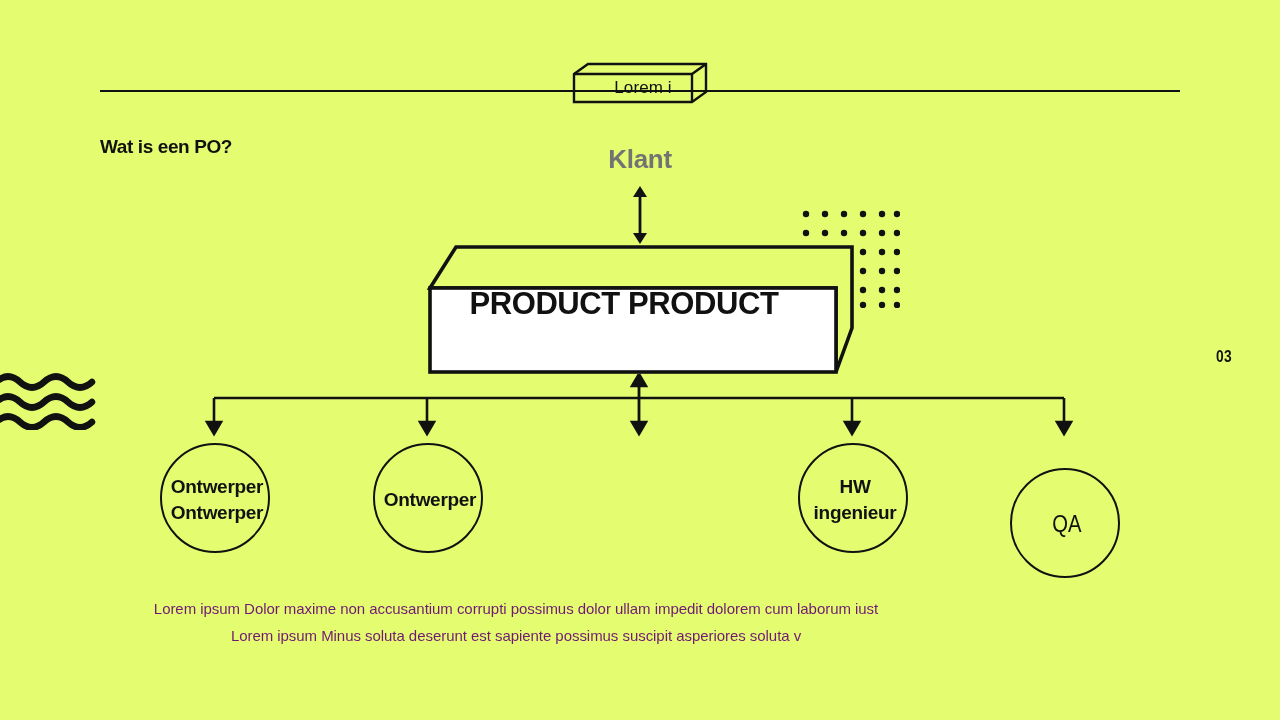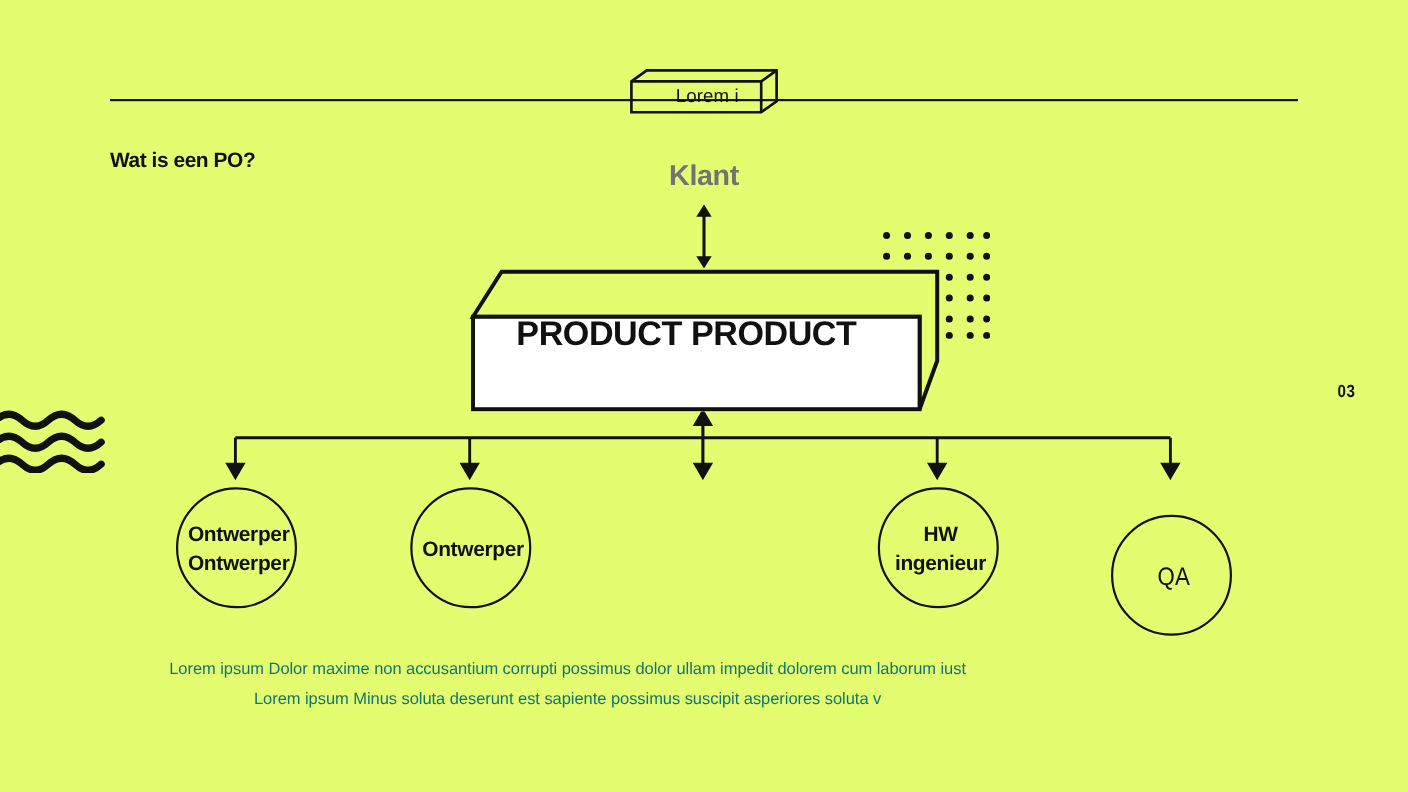--- a/index.html
+++ b/index.html
@@ -78,21 +78,21 @@
   }
   .role-label.qa{
     font-family:"Liberation Sans Narrow","Liberation Sans",sans-serif;
     font-size:23px;font-weight:normal;letter-spacing:0px;
     transform:scaleX(.88);
   }
 
   
   .caption{
     position:absolute;left:0;top:595px;width:1032px;text-align:center;
-    font-size:15px;line-height:27px;color:#0f766e;letter-spacing:-0.05px;
+    font-size:15px;line-height:27px;color:#701a75;letter-spacing:-0.05px;
   }
   .caption div{white-space:nowrap;}
 </style>
 </head>
 <body>
 
 <div class="slide">
 
   <div class="header-rule"></div>
 

